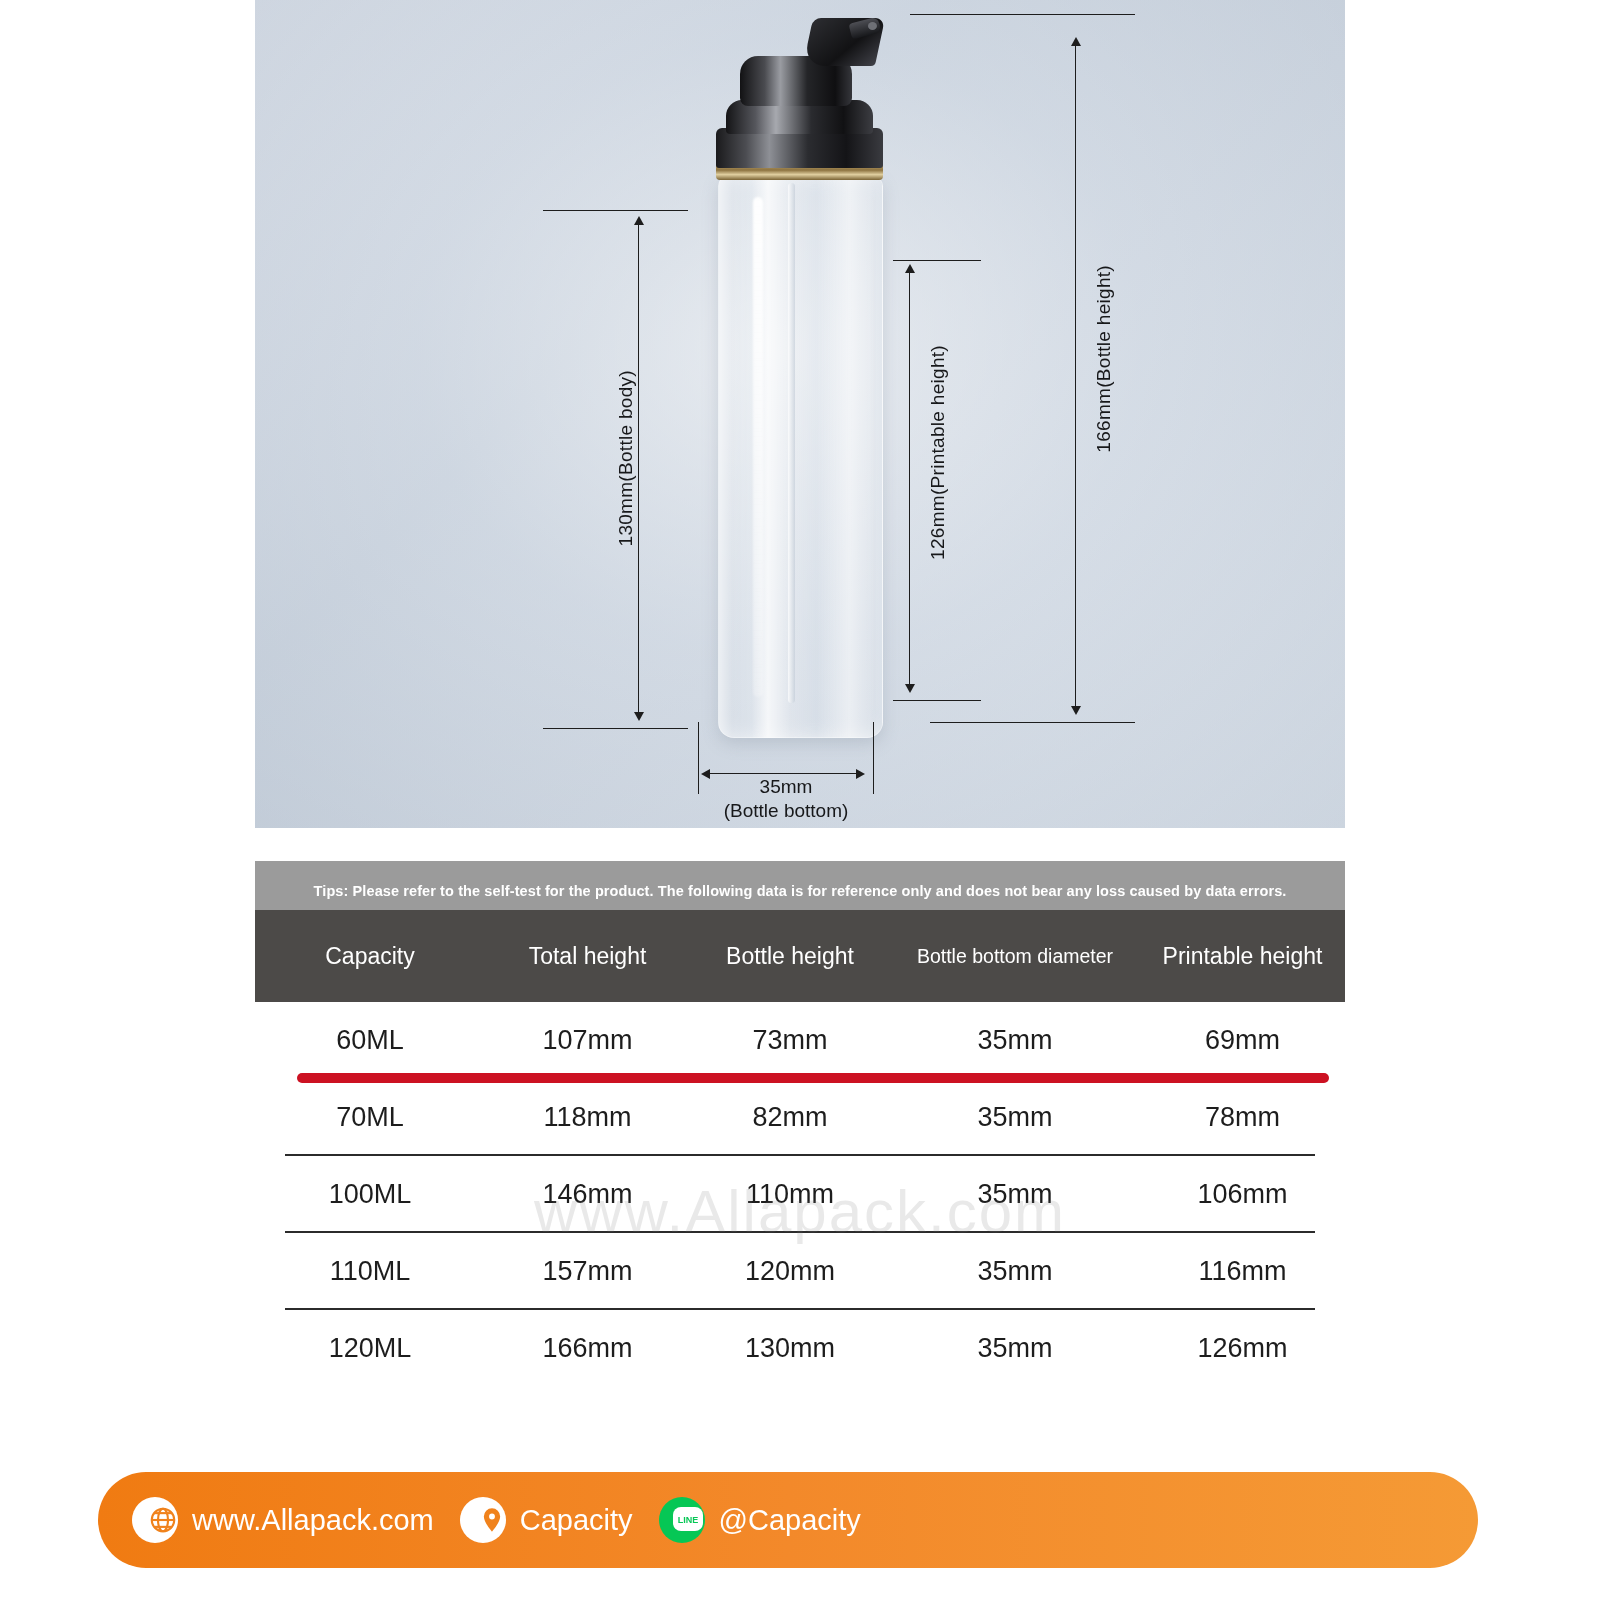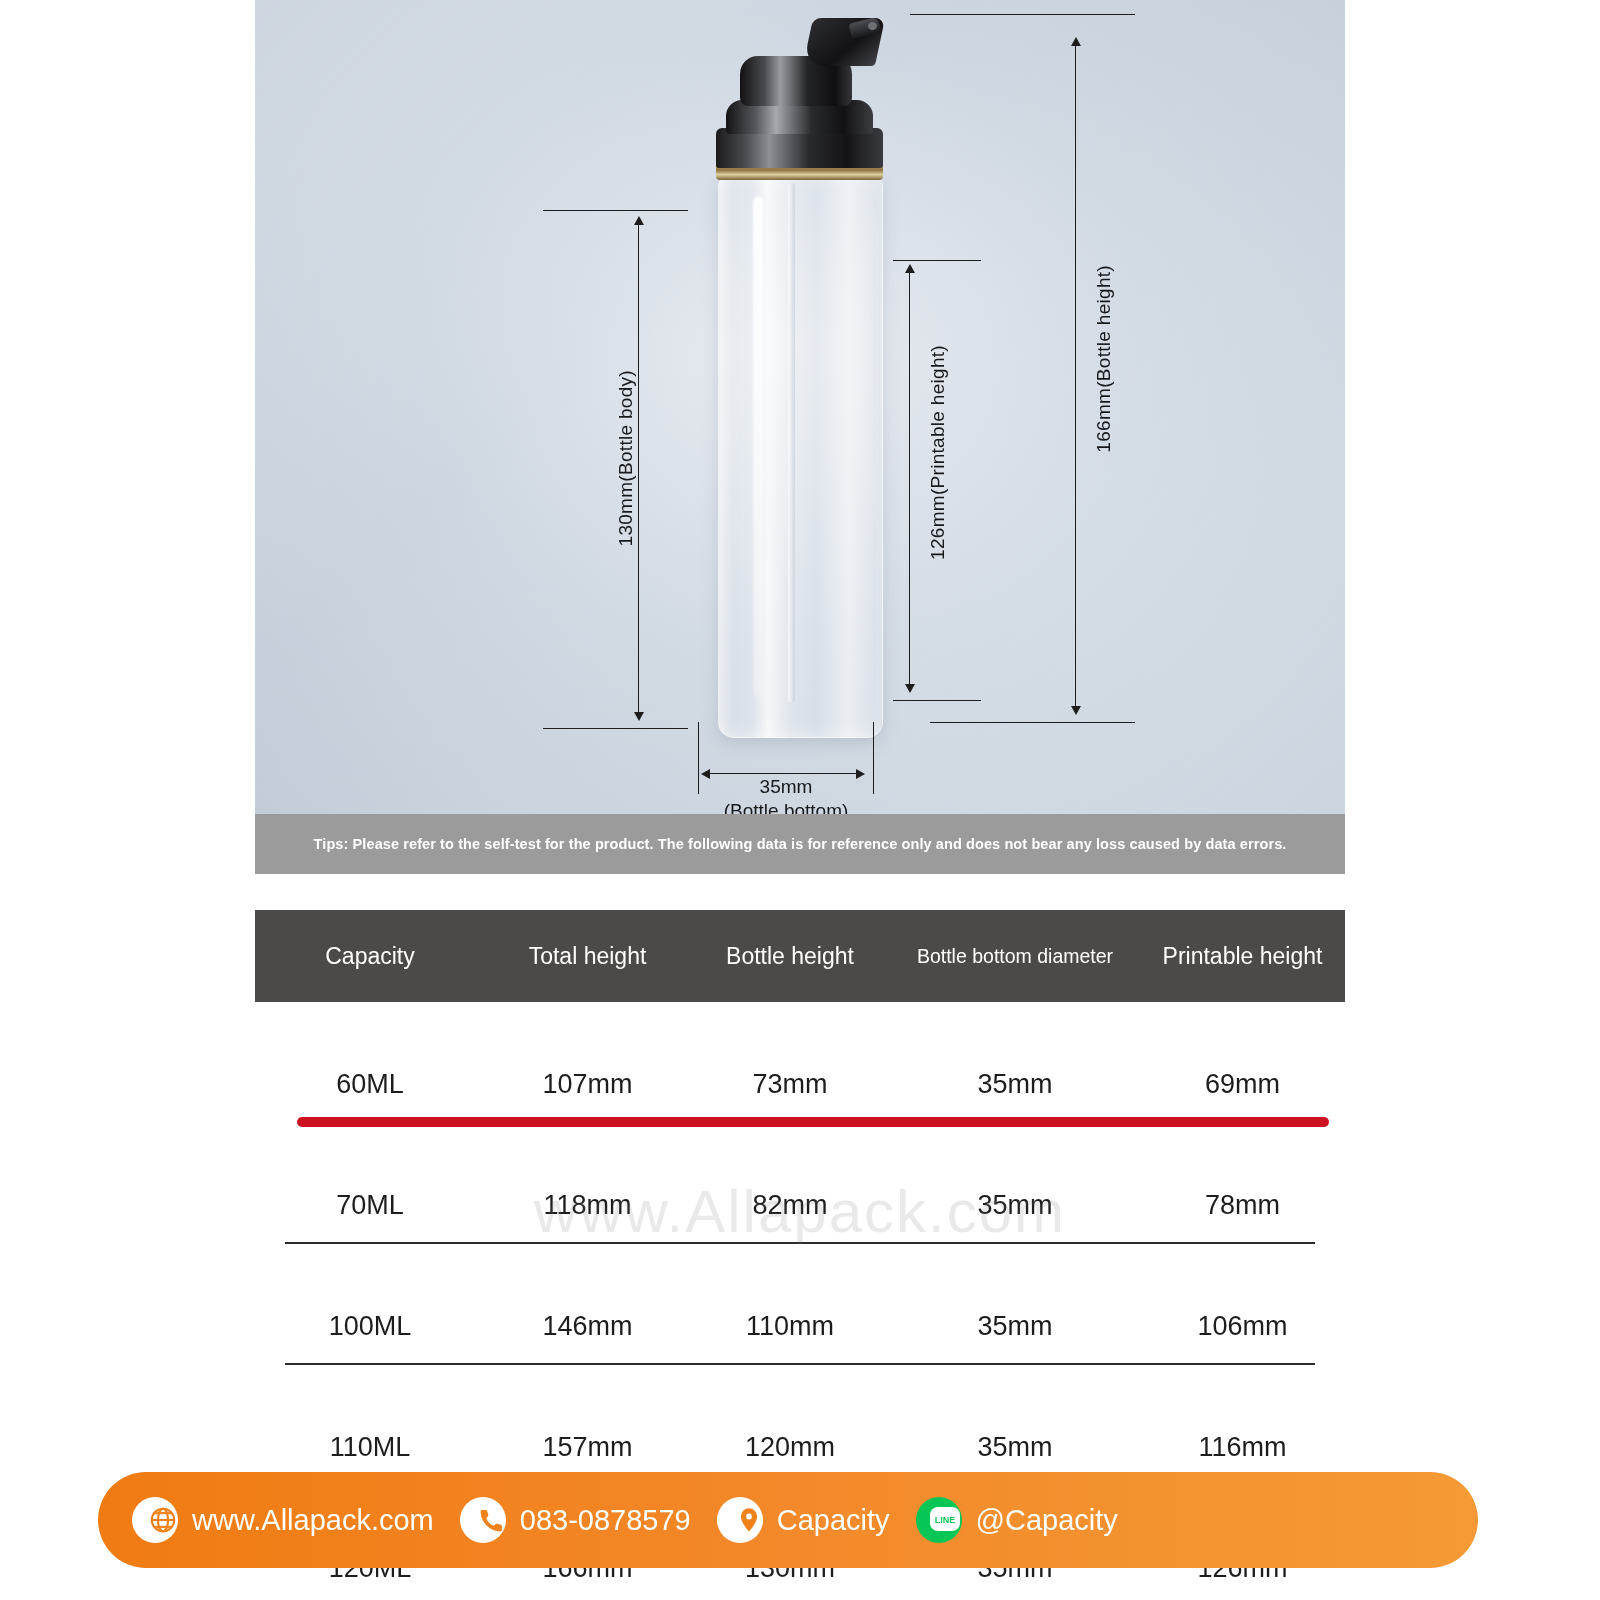--- a/index.html
+++ b/index.html
@@ -182,21 +182,21 @@
     color: #17181a;
     text-align: center;
     line-height: 1.25;
     white-space: nowrap;
   }
 
   
   .tips-bar {
     position: absolute;
     left: 255px;
-    top: 814px;
+    top: 861px;
     width: 1090px;
     height: 60px;
     background: #9b9b9b;
     display: flex;
     align-items: center;
     justify-content: center;
   }
   .tips-text {
     color: #ffffff;
     font-size: 14.5px;
@@ -232,21 +232,20 @@
 
   .spec-body {
     background: #ffffff;
     position: relative;
   }
   .spec-row {
     display: flex;
     align-items: center;
     height: 77px;
     position: relative;
-    margin-top: 44px;
   }
   .spec-row div {
     text-align: center;
     font-size: 27px;
     color: #1d1d1d;
   }
   .row-sep {
     position: absolute;
     left: 30px;
     right: 30px;
@@ -442,28 +441,20 @@
         <circle cx="12" cy="12" r="9"></circle>
         <ellipse cx="12" cy="12" rx="4" ry="9"></ellipse>
         <line x1="3" y1="12" x2="21" y2="12"></line>
         <line x1="4.6" y1="6.5" x2="19.4" y2="6.5"></line>
         <line x1="4.6" y1="17.5" x2="19.4" y2="17.5"></line>
       </svg>
     </span>
     <span class="f-text">www.Allapack.com</span>
   </div>
 
-  <div class="f-item">
-    <span class="f-icon">
-      <svg width="28" height="28" viewBox="0 0 24 24" fill="#f0821c">
-        <path d="M6.6 3.5c.6 0 1.1.4 1.3 1l.9 3a1.4 1.4 0 0 1-.4 1.5L7 10.4a12 12 0 0 0 6.6 6.6l1.4-1.4c.4-.4 1-.5 1.5-.4l3 .9c.6.2 1 .7 1 1.3v3c0 .8-.6 1.4-1.4 1.4A17.6 17.6 0 0 1 2.2 4.9c0-.8.6-1.4 1.4-1.4h3z"></path>
-      </svg>
-    </span>
-    <span class="f-text">083-0878579</span>
-  </div>
 
   <div class="f-item">
     <span class="f-icon">
       <svg width="28" height="28" viewBox="0 0 24 24" fill="#f0821c">
         <path d="M12 2a7 7 0 0 0-7 7c0 5 7 13 7 13s7-8 7-13a7 7 0 0 0-7-7zm0 9.5A2.5 2.5 0 1 1 12 6.5a2.5 2.5 0 0 1 0 5z"></path>
       </svg>
     </span>
     <span class="f-text">Capacity</span>
   </div>
 

